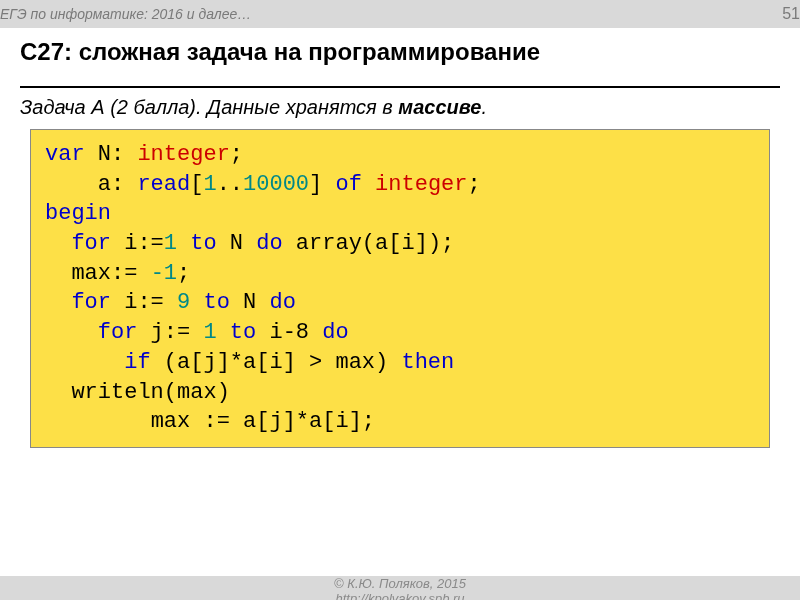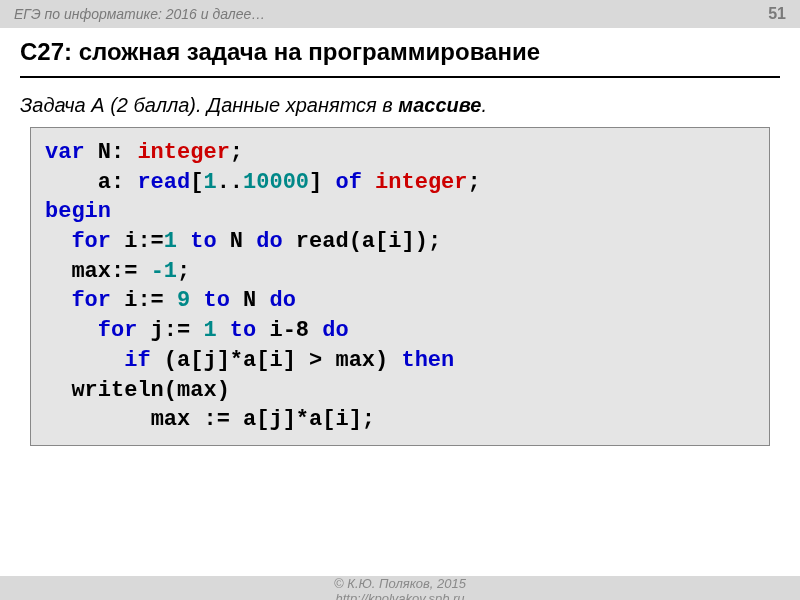--- a/index.html
+++ b/index.html
@@ -10,59 +10,59 @@
       font-family: Arial, sans-serif;
       position: relative;
       overflow: hidden;
     }
     .header {
       background: #d9d9d9;
       height: 28px;
       display: flex;
       align-items: center;
       justify-content: space-between;
-      padding: 0 14px;
+      padding: 0 0;
     }
     .header-title {
       color: #7a7a7a;
       font-size: 14px;
       font-style: italic;
     }
     .page-number {
       color: #7a7a7a;
       font-size: 16px;
-      font-weight: bold;
+      font-weight: normal;
     }
     .title-bar {
       padding: 10px 20px 0 20px;
     }
     .title-text {
       font-size: 24px;
       font-weight: bold;
       color: #000;
       border-bottom: 2px solid #000;
       display: inline-block;
       width: 100%;
-      padding-bottom: 10px;
+      padding-bottom: 20px;
     }
     .subtitle {
-      padding: 16px 20px 4px 20px;
+      padding: 8px 20px 4px 20px;
       font-size: 20px;
       font-style: italic;
     }
     .subtitle .bold { font-weight: bold; }
     .code-block {
       margin: 6px 30px 0 30px;
-      background: #e5e5e5;
+      background: #fde047;
       border: 1px solid #888;
       padding: 10px 14px;
       font-family: "Courier New", monospace;
       font-size: 22px;
       line-height: 1.35;
-      font-weight: bold;
+      font-weight: normal;
     }
     .code-block .kw { color: #0000cc; }
     .code-block .type { color: #cc0000; }
     .code-block .num { color: #008888; }
     .code-block .plain { color: #000; }
     .footer {
       position: absolute;
       bottom: 0;
       left: 0;
       right: 0;
@@ -93,21 +93,21 @@
 </div>
 
 <div class="subtitle">
   <span>Задача А</span><span> (2 балла). Данные хранятся в </span><span class="bold">массиве</span><span>.</span>
 </div>
 
 <div class="code-block">
   <div><span class="kw">var</span><span class="plain"> N</span><span class="plain">: </span><span class="type">integer</span><span class="plain">;</span></div>
   <div><span class="plain" style="white-space:pre">    </span><span class="plain">a</span><span class="plain">: </span><span class="kw">read</span><span class="plain">[</span><span class="num">1</span><span class="plain">..</span><span class="num">10000</span><span class="plain">] </span><span class="kw">of </span><span class="type">integer</span><span class="plain">;</span></div>
   <div><span class="kw">begin</span></div>
-  <div><span class="plain" style="white-space:pre">  </span><span class="kw">for</span><span class="plain"> i:=</span><span class="num">1</span><span class="plain" style="white-space:pre"> </span><span class="kw">to</span><span class="plain"> N </span><span class="kw">do</span><span class="plain" style="white-space:pre"> </span><span class="plain">read(a[i]);</span></div>
+  <div><span class="plain" style="white-space:pre">  </span><span class="kw">for</span><span class="plain"> i:=</span><span class="num">1</span><span class="plain" style="white-space:pre"> </span><span class="kw">to</span><span class="plain"> N </span><span class="kw">do</span><span class="plain" style="white-space:pre"> </span><span class="plain">array(a[i]);</span></div>
   <div><span class="plain" style="white-space:pre">  </span><span class="plain">max:= </span><span class="num">-1</span><span class="plain">;</span></div>
   <div><span class="plain" style="white-space:pre">  </span><span class="kw">for</span><span class="plain"> i:= </span><span class="num">9</span><span class="plain" style="white-space:pre"> </span><span class="kw">to</span><span class="plain"> N </span><span class="kw">do</span></div>
   <div><span class="plain" style="white-space:pre">    </span><span class="kw">for</span><span class="plain"> j:= </span><span class="num">1</span><span class="plain" style="white-space:pre"> </span><span class="kw">to</span><span class="plain"> i-8 </span><span class="kw">do</span></div>
   <div><span class="plain" style="white-space:pre">      </span><span class="kw">if</span><span class="plain"> (a[j]*a[i] &gt; max) </span><span class="kw">then</span></div>
   <div><span class="plain" style="white-space:pre">  </span><span class="plain">writeln(max)</span></div>
   <div><span class="plain" style="white-space:pre">        </span><span class="plain">max := a[j]*a[i];</span></div>
 </div>
 
 <div class="footer">
   <span class="footer-left">© К.Ю. Поляков, 2015</span>

